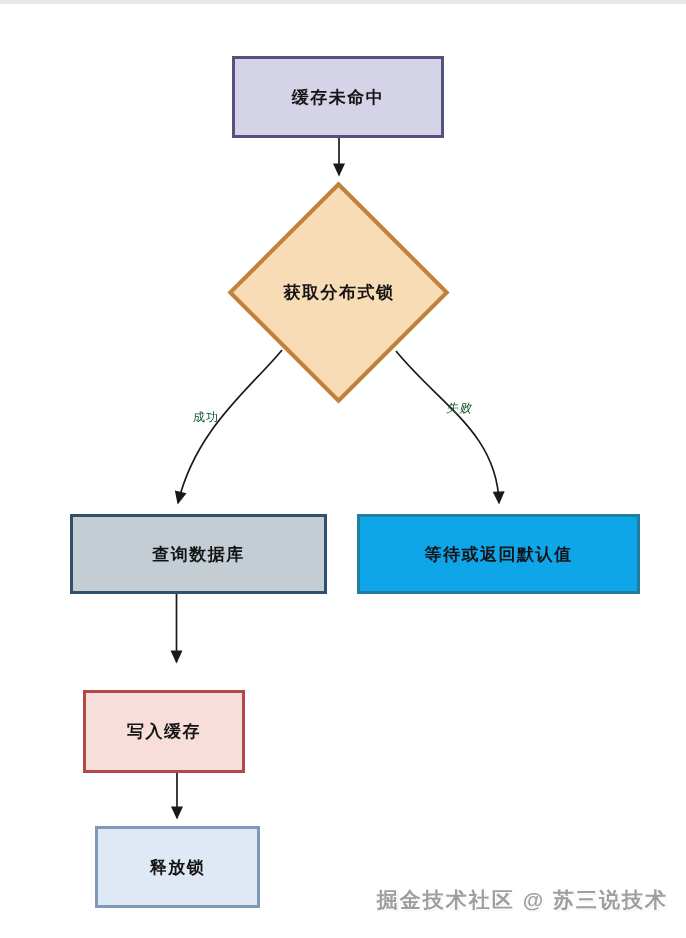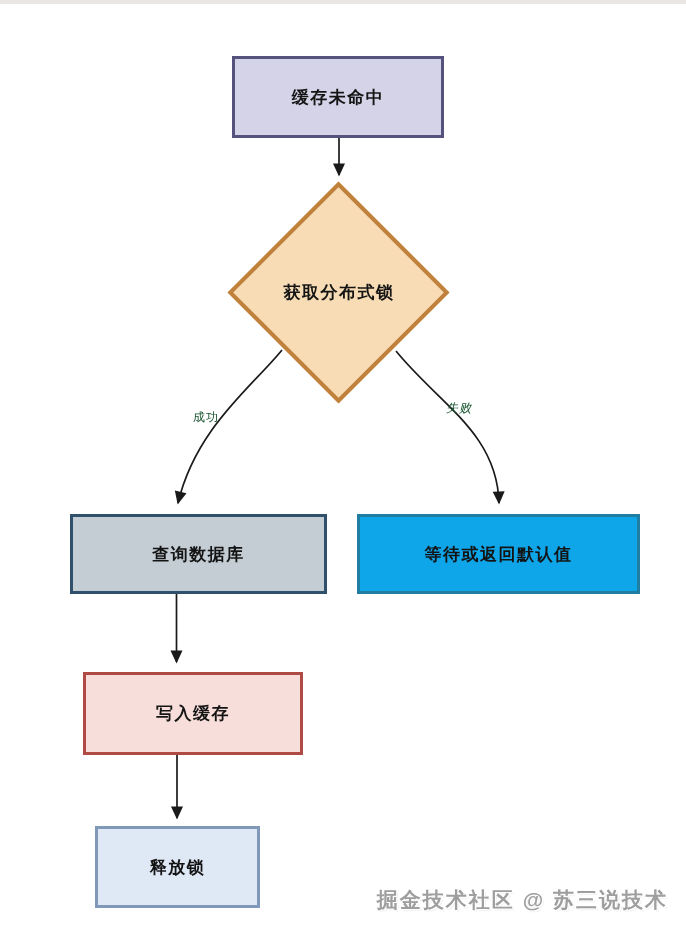--- a/index.html
+++ b/index.html
@@ -12,21 +12,21 @@
   svg.edges path { fill:none; stroke-width:1.7px; }
 
   .node {
     position:absolute; display:flex; align-items:center; justify-content:center;
     box-sizing:border-box; border:3px solid; font-size:17px; font-weight:600;
     color:#141414; letter-spacing:1.5px; text-align:center;
   }
   .n-cache-miss { left:232px; top:23px;  width:212px; height:82px; }
   .n-query-db   { left:70px;  top:514px; width:257px; height:80px; }
   .n-wait       { left:357px; top:514px; width:283px; height:80px; }
-  .n-write      { left:83px;  top:672px; width:220px; height:83px; }
+  .n-write      { left:83px;  top:690px; width:162px; height:83px; }
   .n-release    { left:95px;  top:826px; width:165px; height:82px; }
 
   .diamond {
     position:absolute; left:260px; top:214px; width:157px; height:157px;
     box-sizing:border-box; border:4px solid; transform:rotate(45deg);
   }
   .diamond-label {
     position:absolute; left:228px; top:281px; width:222px; text-align:center;
     font-size:17px; font-weight:600; color:#141414; letter-spacing:1.5px;
   }

